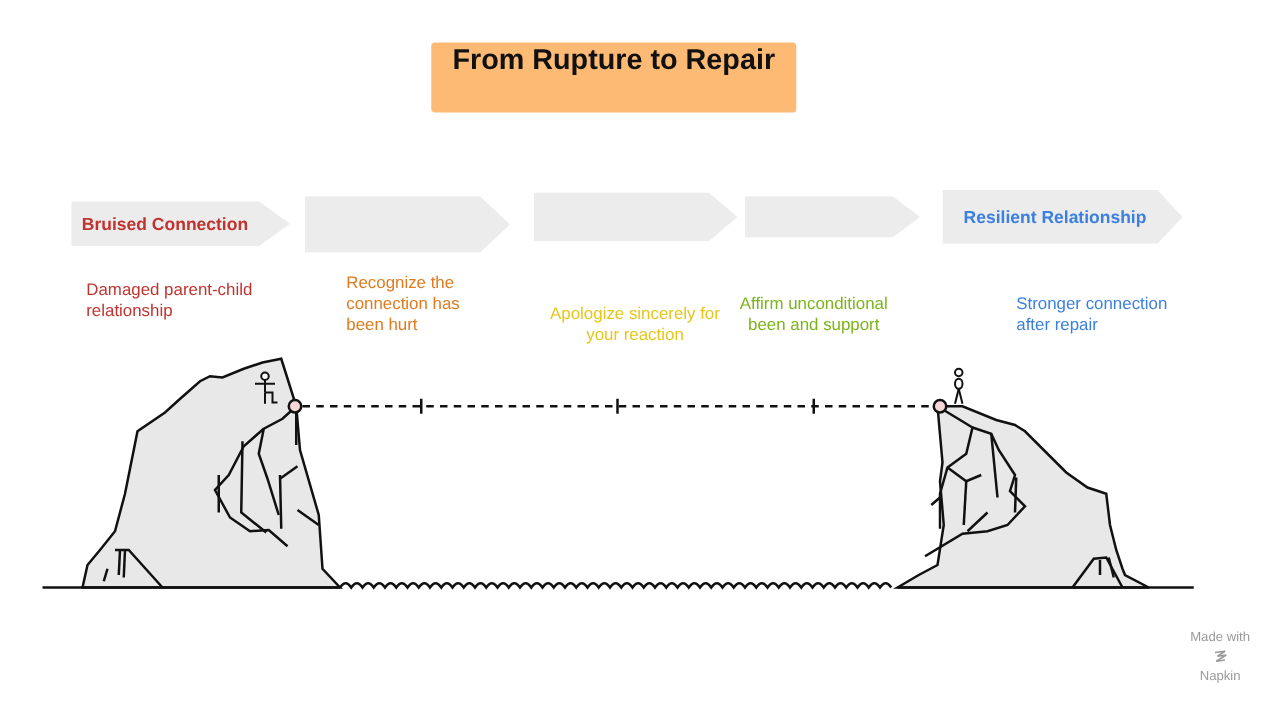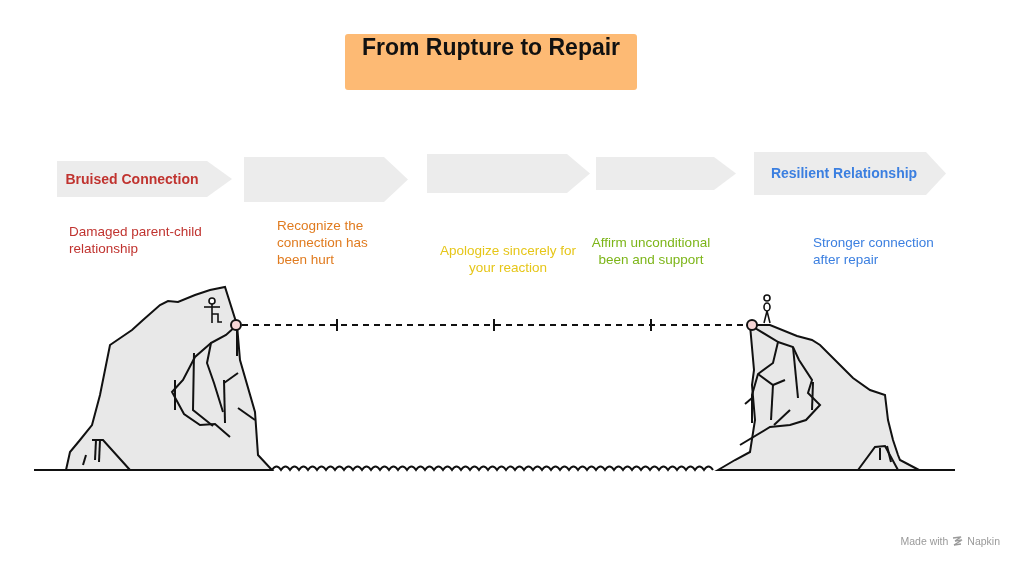--- a/index.html
+++ b/index.html
@@ -10,21 +10,21 @@
                justify-content: center; }
   .title-box span { font-size: 23px; font-weight: bold; color: #111; }
   .step { position: absolute; }
   .step svg.arrow { position: absolute; left: 0; top: 0; }
   .step .label { position: absolute; left: 0; top: 0; display: flex; align-items: center;
                  justify-content: center; text-align: center; font-weight: bold; font-size: 14px;
                  line-height: 17px; }
   .desc { position: absolute; font-size: 13.5px; line-height: 17px; }
   .scene { position: absolute; left: 0; top: 0; }
   .footer { position: absolute; right: 24px; bottom: 22px; font-size: 10.5px; color: #9a9a9a;
-            display: flex; align-items: center; gap: 4px; }
+            display: flex; align-items: center; gap: 4px; flex-direction: column; }
 </style>
 </head>
 <body>
 
 <div class="title-box">
   <span>From Rupture to Repair</span>
 </div>
 
 <div class="step" style="left:57px;top:161px;width:175px;height:36px;">
   <svg class="arrow" width="175" height="36">

